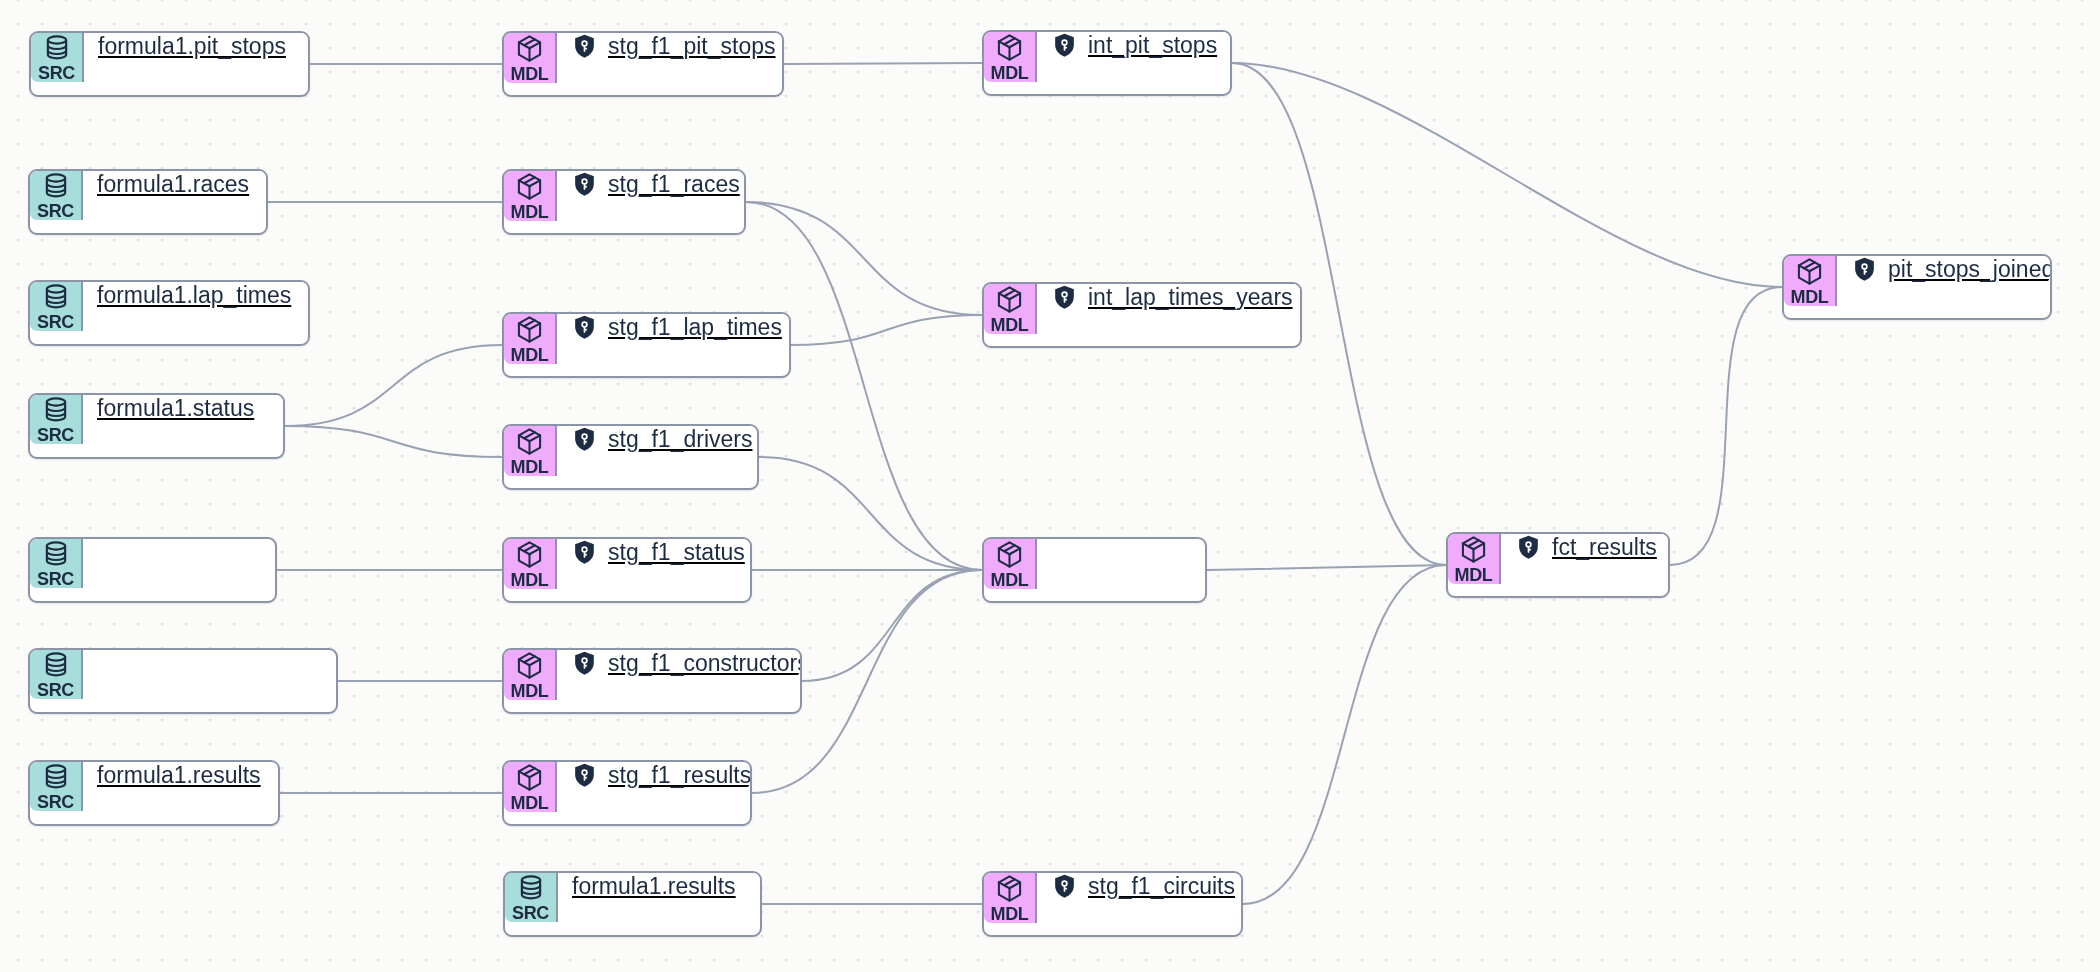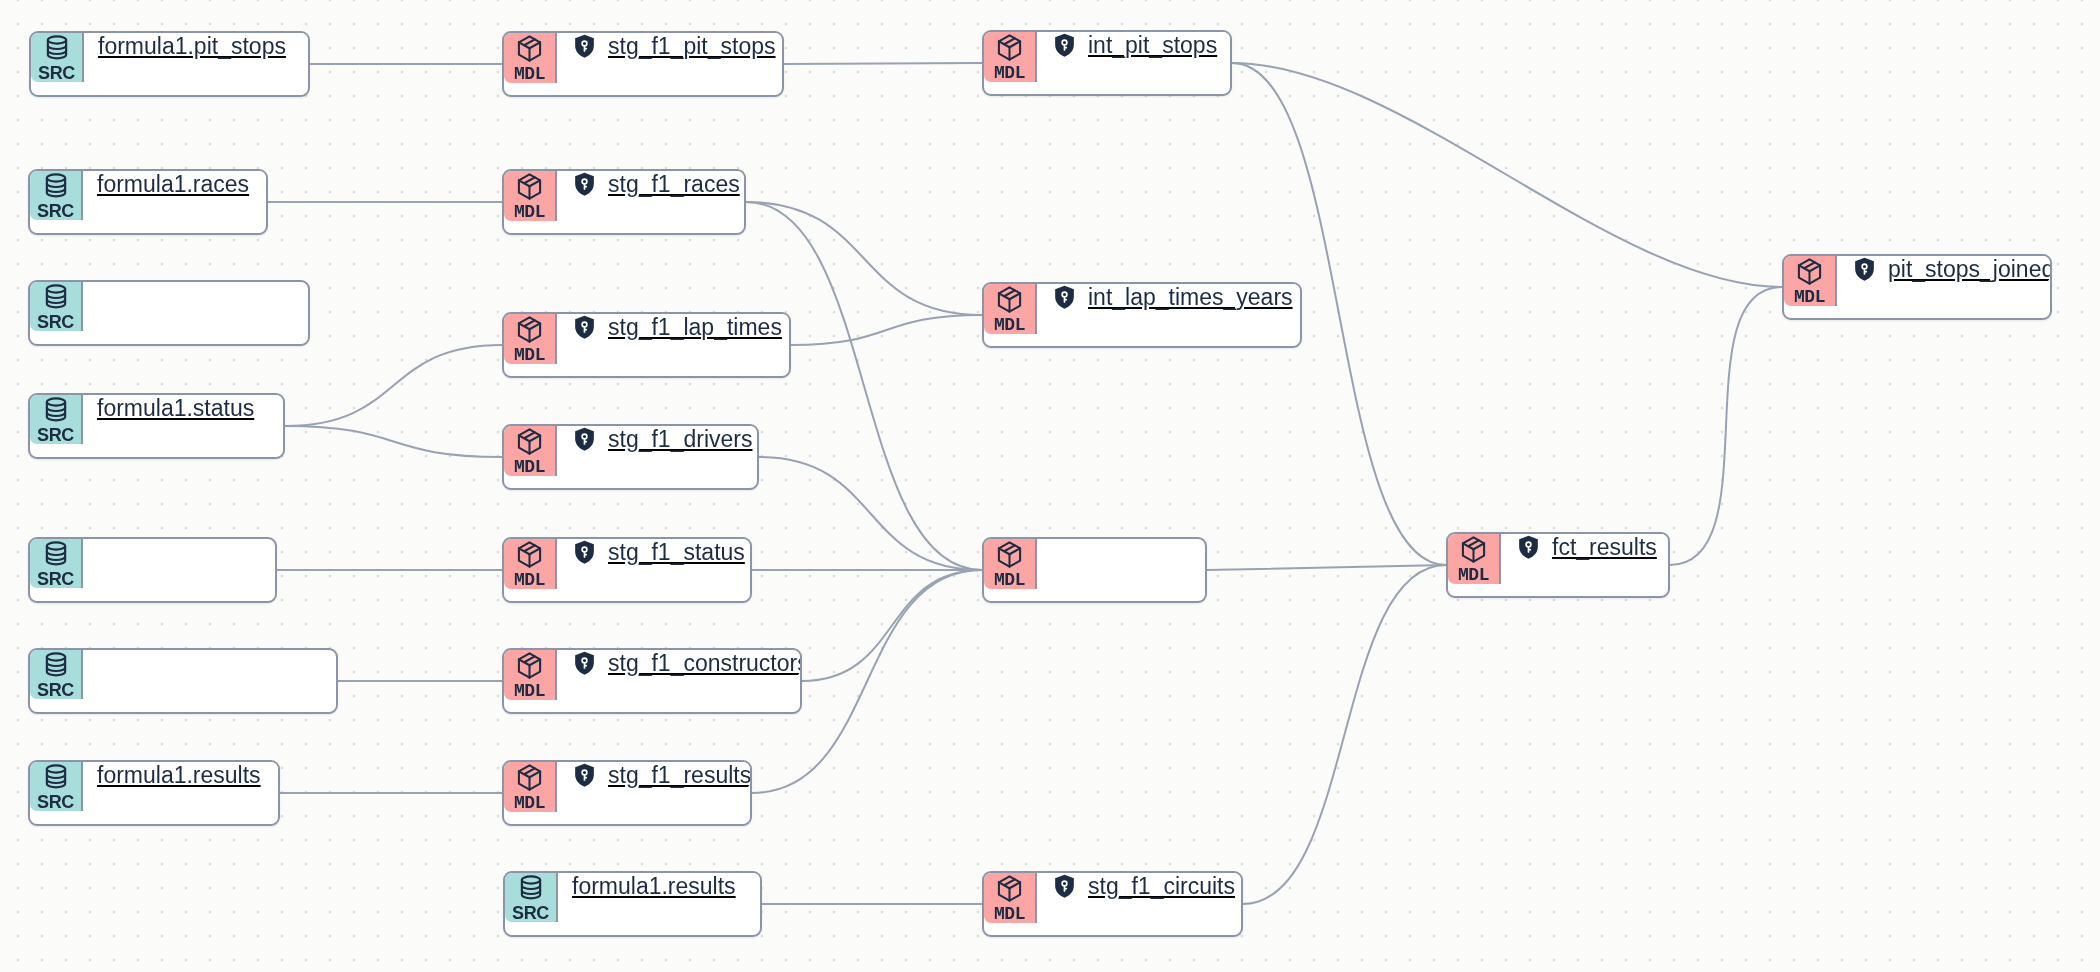--- a/index.html
+++ b/index.html
@@ -39,21 +39,21 @@
     width:51px;
     display:flex;
     flex-direction:column;
     align-items:center;
     justify-content:center;
     gap:0px;
     border-right:2px solid #8b95a7;
     border-radius:7px 0 0 7px;
   }
   .node.src .badge{background:#a7ddda;}
-  .node.mdl .badge{background:#fca5a5;font-family:Liberation Mono, monospace;}
+  .node.mdl .badge{background:#f0abfc;}
   .badge-label{
     font-size:18px;
     font-weight:700;
     letter-spacing:-0.4px;
     color:#1d2c42;
     line-height:1;
     margin-top:1px;
   }
   .badge .icon{display:block;line-height:0;}
   .body{
@@ -200,20 +200,23 @@
         <div class="badge">
           <span class="icon">
   <svg viewBox="0 0 24 24" width="30" height="30" fill="none" stroke="#1d2c42" stroke-width="1.7" stroke-linecap="round">
     <ellipse cx="12" cy="5.6" rx="7.3" ry="2.9"></ellipse>
     <path d="M4.7 5.6v11.8c0 1.6 3.27 2.9 7.3 2.9s7.3-1.3 7.3-2.9V5.6"></path>
     <path d="M4.7 9.9c0 1.6 3.27 2.9 7.3 2.9s7.3-1.3 7.3-2.9"></path>
     <path d="M4.7 13.9c0 1.6 3.27 2.9 7.3 2.9s7.3-1.3 7.3-2.9"></path>
   </svg></span>
           <span class="badge-label">SRC</span>
         </div>
+        <div class="body">
+          <span class="label">formula1.lap_times</span>
+        </div>
       </div>
       <div class="node mdl" style="left: 982px; top: 282px; width: 320px; height: 66px;">
         <div class="badge">
           <span class="icon">
   <svg viewBox="0 0 24 24" width="31" height="31" fill="none" stroke="#1d2c42" stroke-width="1.6" stroke-linejoin="round" stroke-linecap="round">
     <path d="M12 2.6l8.2 4.6v9.6L12 21.4l-8.2-4.6V7.2L12 2.6z"></path>
     <path d="M3.8 7.2L12 11.8l8.2-4.6"></path>
     <path d="M12 11.8v9.6"></path>
     <path d="M16.1 4.9L7.9 9.5"></path>
   </svg></span>

